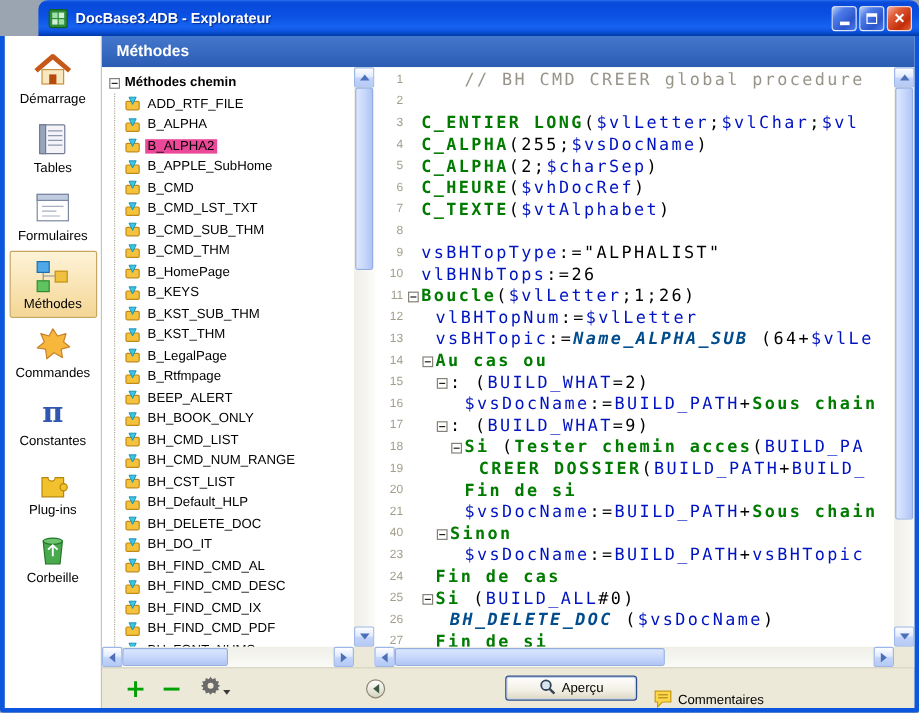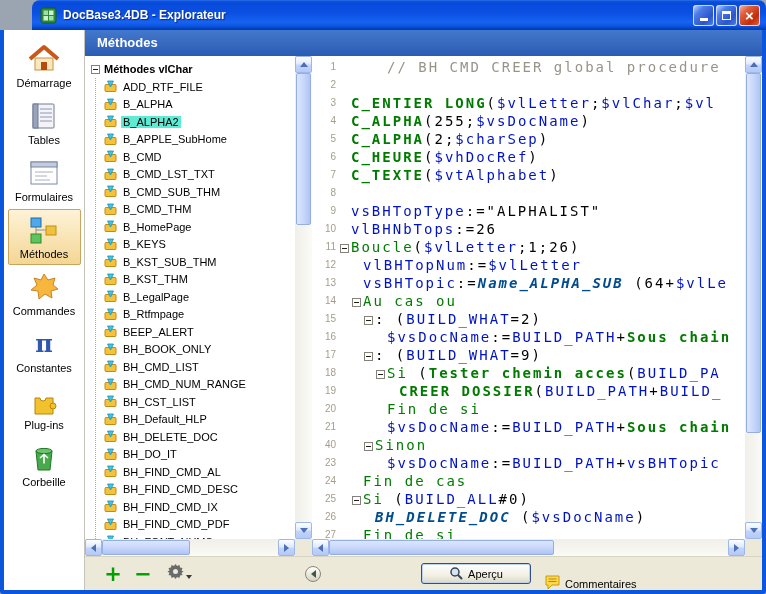--- a/index.html
+++ b/index.html
@@ -42,21 +42,21 @@
             background:linear-gradient(180deg,#4478CC,#2B5CB4);
             color:#fff; font-weight:bold; font-size:13px; line-height:26px; padding-left:12px; }
 
   
   .list-panel { position:absolute; left:81px; top:26px; width:227px; bottom:34px; background:#fff; }
   .tree { position:absolute; left:0; top:0; right:17px; bottom:17px; overflow:hidden; padding:5px 0 0 6px; font-size:11px; }
   .tree-root { display:flex; align-items:center; gap:4px; height:16px; font-weight:bold; color:#000; }
   .tree-items { margin-left:4px; padding-left:8px; border-left:1px dotted #B0AC9E; margin-top:1px; }
   .titem { display:flex; align-items:center; gap:4px; height:17.5px; }
   .titem .lbl { padding:0 2px; white-space:nowrap; }
-  .titem.selected .lbl { background:#5eead4; }
+  .titem.selected .lbl { background:#ec4899; }
   .m-icon { display:inline-flex; flex:none; }
 
   
   .fbox { position:relative; display:inline-block; width:9px; height:9px; border:1px solid #848278; background:#fff; flex:none; vertical-align:-1px; }
   .fbox::after { content:""; position:absolute; left:1px; right:1px; top:3px; height:1px; background:#201F1B; }
 
   
   .editor-panel { position:absolute; left:308px; right:0; top:26px; bottom:34px; background:#fff; }
   .code-lines { position:absolute; left:0; top:0; right:17px; bottom:17px; overflow:hidden; padding-top:2px;
                 font-family:"DejaVu Sans Mono", monospace; font-size:14px; letter-spacing:2px; }
@@ -99,21 +99,21 @@
   .dd { margin-top:6px; border-left:3.5px solid transparent; border-right:3.5px solid transparent; border-top:4px solid #3A3A3A; width:0; height:0; }
   .roundbtn { margin-left:113px; width:16px; height:16px; border-radius:50%; border:1px solid #8A8674;
               background:linear-gradient(180deg,#FFFFFF,#D8D4C0); display:inline-flex; align-items:center; justify-content:center; }
   .roundbtn .tri-left { border-right-color:#3E5A3E; }
   .xpbtn { margin-left:100px; width:110px; height:21px; border:1px solid #2F4E8C; border-radius:3px;
            background:linear-gradient(180deg,#FFFFFF,#F2EFE4 60%,#DDD8C4);
            box-shadow:0 0 0 1px #BCD2EE inset;
            display:inline-flex; align-items:center; justify-content:center; gap:5px; font-size:11px; color:#000; }
   .cmtbtn { margin-left:14px; display:inline-flex; align-items:center; gap:5px; font-size:11px; color:#000;margin-top:20px; }
 </style>
-<style>.sg-cmd{color:#007B00;font-weight:bold;}.sg-kw{color:#007B00;font-weight:normal;}.sg-var{color:#0013C0;}.sg-num{color:#000000;}.sg-str{color:#000000;}.sg-plain{color:#000000;}.sg-comment{color:#98948A;}.sg-meth{color:#014C8C;font-weight:bold;font-style:italic;}</style></head>
+<style>.sg-cmd{color:#007B00;font-weight:bold;}.sg-kw{color:#007B00;font-weight:bold;}.sg-var{color:#0013C0;}.sg-num{color:#000000;}.sg-str{color:#000000;}.sg-plain{color:#000000;}.sg-comment{color:#98948A;}.sg-meth{color:#014C8C;font-weight:bold;font-style:italic;}</style></head>
 <body>
 
 <div class="window">
 
   <div class="titlebar">
     <span class="app-icon">
       <svg width="17" height="17" viewBox="0 0 17 17">
           <rect x="1" y="1" width="15" height="15" rx="2" fill="#2E8B3A" stroke="#135F20"></rect>
           <rect x="3.5" y="3.5" width="4.5" height="4.5" fill="#9FE0A8"></rect>
           <rect x="9" y="3.5" width="4.5" height="4.5" fill="#CFF0D4"></rect>
@@ -225,21 +225,21 @@
         </div>
 
       <div class="header">
         <span>Méthodes</span>
       </div>
 
       <div class="list-panel">
         <div class="tree">
           <div class="tree-root">
             <span class="fbox"></span>
-            <span>Méthodes vlChar</span>
+            <span>Méthodes chemin</span>
           </div>
           <div class="tree-items">
               <div class="titem">
                 <span class="m-icon">
                   <svg width="13" height="13" viewBox="0 0 13 13">
                     <rect x="1" y="4.5" width="11" height="7" rx="1" fill="#F5C33B" stroke="#C08A18"></rect>
                     <path d="M3.5 1 L9.5 1 L6.5 7 Z" fill="#3EC6E8" stroke="#1890B0" stroke-width="0.8"></path>
                   </svg>
                 </span>
                 <span class="lbl">ADD_RTF_FILE</span>

